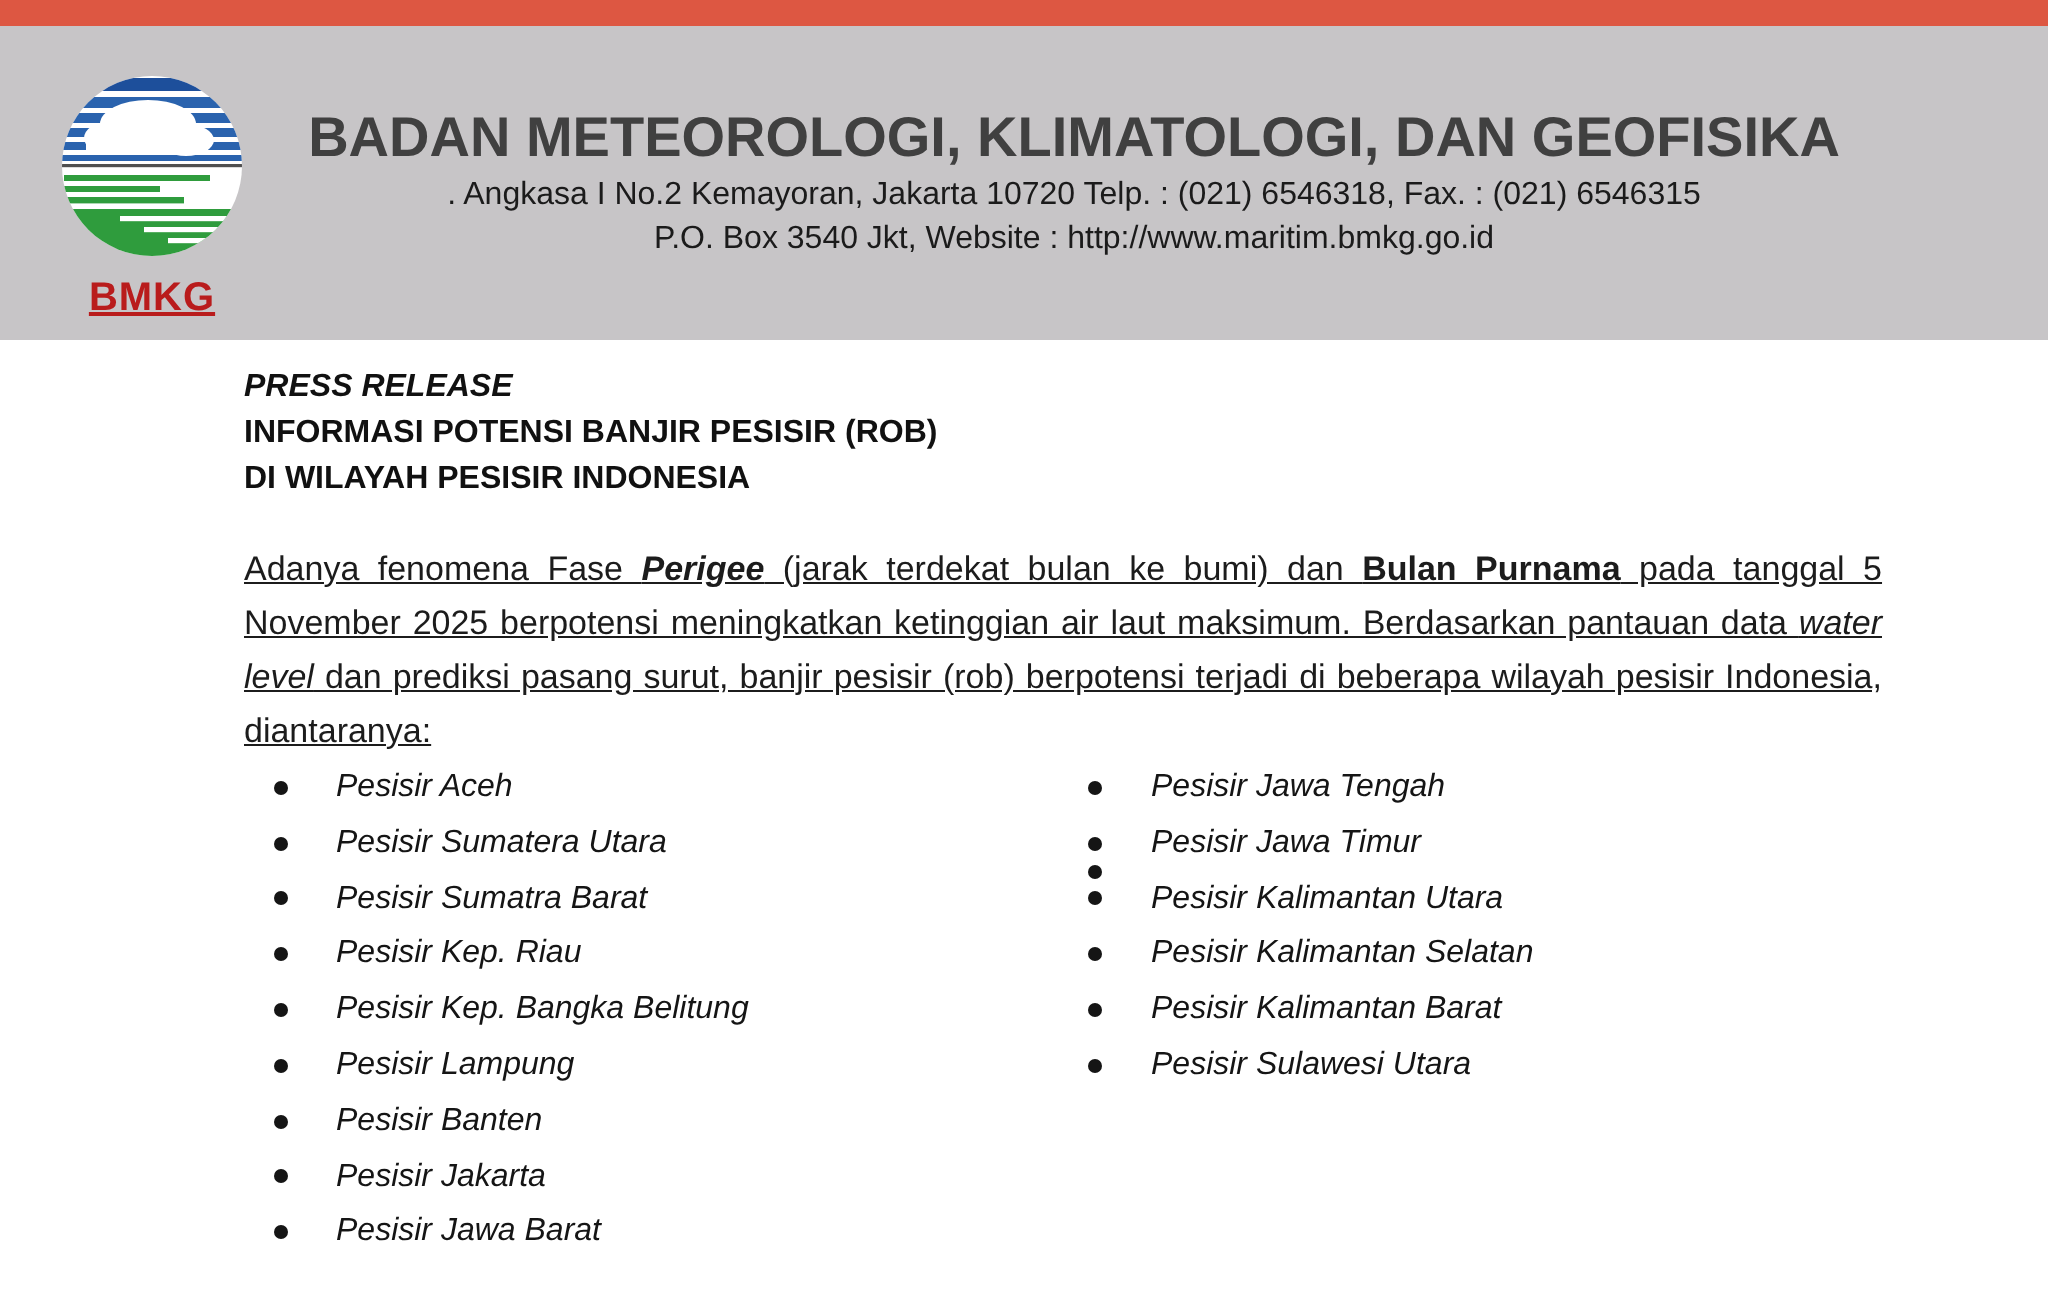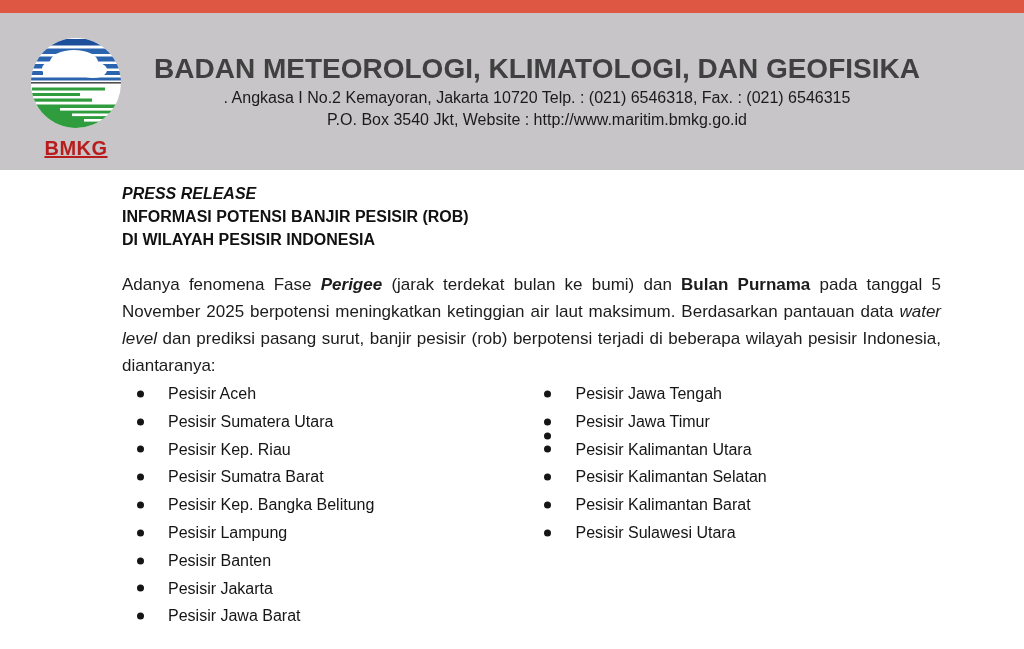--- a/index.html
+++ b/index.html
@@ -28,29 +28,29 @@
   .header-text{position:absolute;left:133px;right:83px;top:40px;text-align:center;}
   .agency-name{font-size:28px;font-weight:bold;color:#404040;line-height:32px;white-space:nowrap;}
   .address{font-size:16px;line-height:22px;color:#1b1b1b;white-space:nowrap;}
   .address-first{margin-top:2px;}
 
   
   .content{margin:0 83px 0 122px;}
   .doc-headings{margin-top:12px;}
   .doc-heading{text-align:left;font-weight:bold;font-size:16px;line-height:23px;color:#111;}
   .doc-heading.italic{font-style:italic;}
-  .paragraph{margin-top:20px;font-size:17px;line-height:27px;color:var(--text);}
+  .paragraph{margin-top:20px;font-size:17px;line-height:27px;color:var(--text);text-decoration:underline;}
   .para-line{text-align:justify;text-align-last:justify;text-justify:inter-word;}
   .para-line.last{text-align-last:left;}
   .run-b{font-weight:bold;}
   .run-i{font-style:italic;}
   .run-bi{font-weight:bold;font-style:italic;}
 
   .lists{display:flex;margin-top:1px;}
-  .col{width:50%;}
+  .col{width:50%;font-style:italic;}
   .li{position:relative;padding-left:46px;font-size:16px;line-height:27.8px;color:#151515;}
   .dot{position:absolute;left:15px;top:50%;transform:translateY(-50%);width:7px;height:7px;border-radius:50%;background:#151515;}
   .col-right .li{padding-left:44px;}
   .col-right .dot{left:12px;}
 </style>
 </head>
 <body>
 
 <div class="page">
 
@@ -111,22 +111,22 @@
         <div class="para-line"><span class="run-n">Adanya fenomena Fase </span><span class="run-bi">Perigee</span><span class="run-n"> (jarak terdekat bulan ke bumi) dan </span><span class="run-b">Bulan Purnama</span><span class="run-n"> pada tanggal 5</span></div>
         <div class="para-line"><span class="run-n">November 2025 berpotensi meningkatkan ketinggian air laut maksimum. Berdasarkan pantauan data </span><span class="run-i">water</span></div>
         <div class="para-line"><span class="run-i">level</span><span class="run-n"> dan prediksi pasang surut, banjir pesisir (rob) berpotensi terjadi di beberapa wilayah pesisir Indonesia,</span></div>
         <div class="para-line last"><span class="run-n">diantaranya:</span></div>
       </div>
 
     <div class="lists">
       <div class="col col-left" id="col-left">
           <div class="li"><span class="dot"></span><span class="li-txt">Pesisir Aceh</span></div>
           <div class="li"><span class="dot"></span><span class="li-txt">Pesisir Sumatera Utara</span></div>
+          <div class="li"><span class="dot"></span><span class="li-txt">Pesisir Sumatra Barat</span></div>
           <div class="li"><span class="dot"></span><span class="li-txt">Pesisir Kep. Riau</span></div>
-          <div class="li"><span class="dot"></span><span class="li-txt">Pesisir Sumatra Barat</span></div>
           <div class="li"><span class="dot"></span><span class="li-txt">Pesisir Kep. Bangka Belitung</span></div>
           <div class="li"><span class="dot"></span><span class="li-txt">Pesisir Lampung</span></div>
           <div class="li"><span class="dot"></span><span class="li-txt">Pesisir Banten</span></div>
           <div class="li"><span class="dot"></span><span class="li-txt">Pesisir Jakarta</span></div>
           <div class="li"><span class="dot"></span><span class="li-txt">Pesisir Jawa Barat</span></div>
         </div>
       <div class="col col-right" id="col-right">
           <div class="li"><span class="dot"></span><span class="li-txt">Pesisir Jawa Tengah</span></div>
           <div class="li"><span class="dot"></span><span class="li-txt">Pesisir Jawa Timur</span></div>
           <div class="li"><span class="dot"></span></div>

